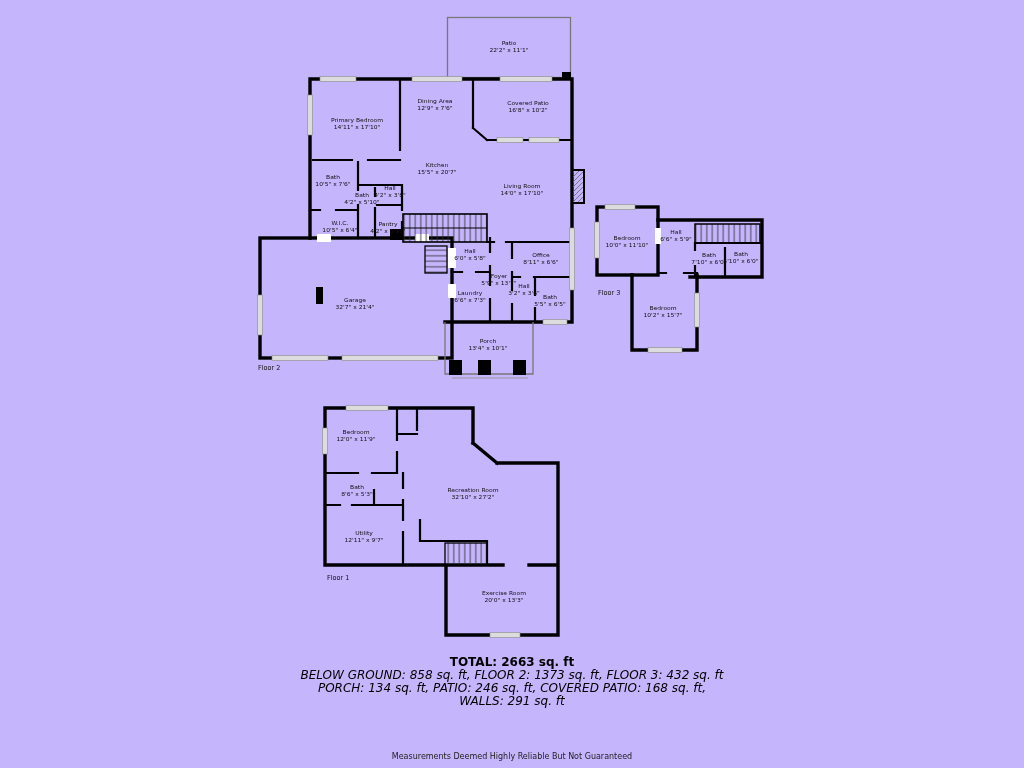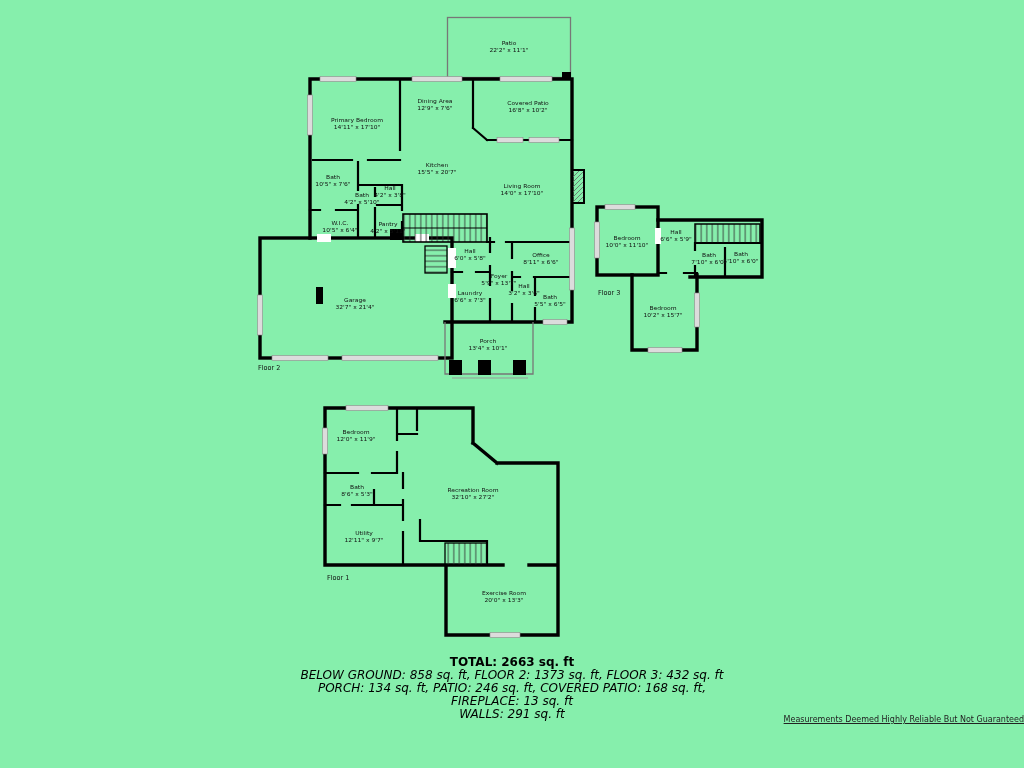--- a/index.html
+++ b/index.html
@@ -1,33 +1,33 @@
 <!DOCTYPE html>
 <html><head>
 <meta charset="utf-8">
 <style>
   html,body{margin:0;padding:0;background:#fff;}
-  #canvas{position:relative;width:1024px;height:768px;background:#86efac;overflow:hidden;
+  #canvas{position:relative;width:1024px;height:768px;background:#c4b5fd;overflow:hidden;
           font-family:"DejaVu Sans","Liberation Sans",sans-serif;}
   svg{position:absolute;left:0;top:0;}
   .w3{stroke:#000;stroke-width:3.4;fill:none;stroke-linecap:square;}
   .w2{stroke:#000;stroke-width:2.2;fill:none;stroke-linecap:square;}
   .w3r{stroke:#000;stroke-width:3.4;fill:none;}
   .thin{stroke:#777;stroke-width:1.3;fill:none;}
   .win{fill:#dcdcdc;stroke:#8a8a8a;stroke-width:0.6;}
   .rlabel{position:absolute;text-align:center;white-space:nowrap;
           transform:translate(-50%,-50%) scale(0.6);color:#111;
           font-size:10px;line-height:12px;}
   .flabel{position:absolute;transform:translate(0,-50%) scale(0.65);
           transform-origin:left center;font-size:10px;color:#111;white-space:nowrap;}
   .summary{position:absolute;left:0;right:0;top:655px;text-align:center;color:#000;}
   .summary .total{font-size:12px;font-weight:bold;line-height:14px;}
   .summary .sline{font-size:12px;line-height:13px;font-style:italic;}
-  .disclaimer{position:absolute;left:0;right:0;top:715px;text-align:right;
-              font-size:8px;color:#222;text-decoration:underline;}
+  .disclaimer{position:absolute;left:0;right:0;top:752px;text-align:center;
+              font-size:8px;color:#222;}
 </style>
 </head>
 <body>
 
 <div id="canvas">
 
   <svg width="1024" height="768" viewBox="0 0 1024 768">
     <defs>
       <pattern id="stairsV" width="5.5" height="8" patternUnits="userSpaceOnUse">
         <line x1="2.75" y1="0" x2="2.75" y2="8" stroke="#333" stroke-width="0.9"></line>
@@ -242,18 +242,17 @@
   <div class="rlabel" style="left:504px;top:597px">
       <div>Exercise Room</div>
       <div>20'0" x 13'3"</div>
     </div>
   <div class="flabel" style="left:327px;top:578px">Floor 1</div>
 
   <div class="summary">
     <div class="total">TOTAL: 2663 sq. ft</div>
     <div class="sline">BELOW GROUND: 858 sq. ft, FLOOR 2: 1373 sq. ft, FLOOR 3: 432 sq. ft</div>
     <div class="sline">PORCH: 134 sq. ft, PATIO: 246 sq. ft, COVERED PATIO: 168 sq. ft,</div>
-    <div class="sline">FIREPLACE: 13 sq. ft</div>
     <div class="sline">WALLS: 291 sq. ft</div>
   </div>
   <div class="disclaimer">Measurements Deemed Highly Reliable But Not Guaranteed</div>
 
 </div>
 
 </body></html>

